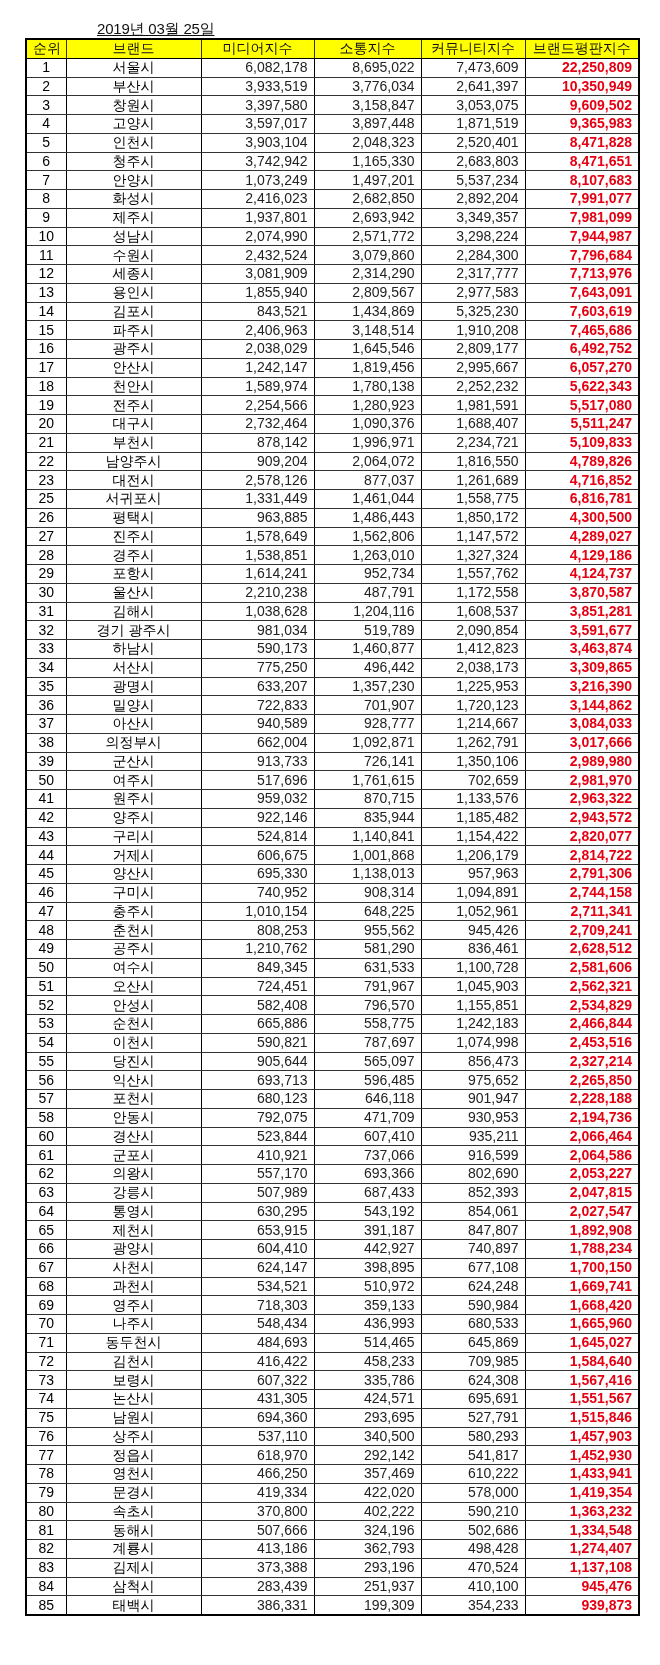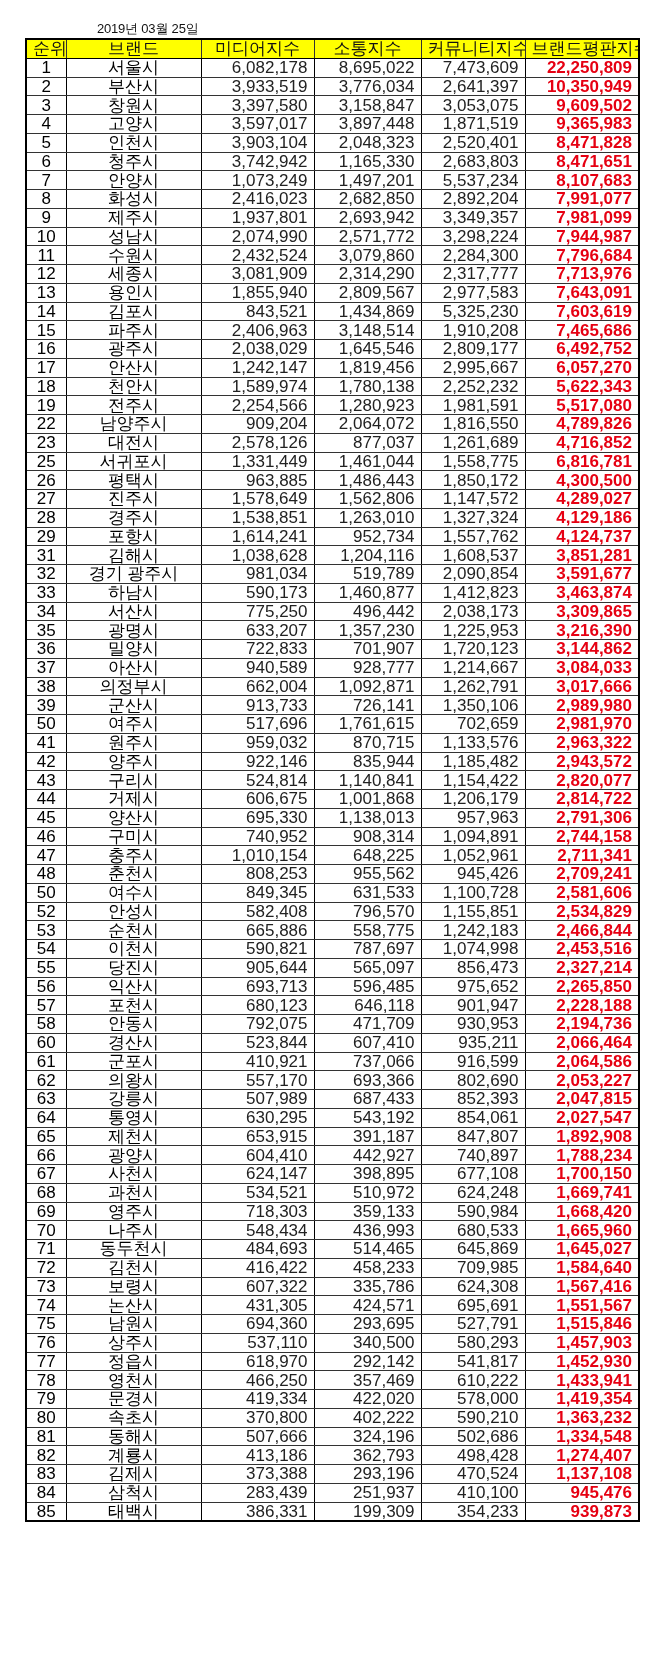--- a/index.html
+++ b/index.html
@@ -1,22 +1,22 @@
 <!DOCTYPE html>
 <html><head>
 <meta charset="utf-8">
 <style>
   html, body { margin: 0; padding: 0; background: #ffffff; }
   body { width: 660px; height: 1665px; position: relative; font-family: "Liberation Sans", "DejaVu Sans", sans-serif; color: #000; }
-  .date { position: absolute; left: 97px; top: 20px; font-size: 13px; color: #111; letter-spacing: -0.2px; }
+  .date { position: absolute; left: 97px; top: 20px; font-size: 15px; color: #111; letter-spacing: -0.2px; text-decoration: underline; }
   table.rank {
     position: absolute; left: 25px; top: 38px;
     border-collapse: collapse; table-layout: fixed; width: 613px;
     border: 2px solid #000;
-    font-size: 17px;
+    font-size: 14px;
   }
   table.rank th, table.rank td {
     border: 1px solid #333;
     height: 17.75px; padding: 0 6px; line-height: 17px;
     white-space: nowrap; overflow: hidden;
   }
   table.rank th {
     background: #ffff00; font-weight: normal; text-align: center; color: #111;
     border-bottom: 1.5px solid #000;
   }
@@ -197,20 +197,36 @@
       </tr>
       <tr class="row">
         <td class="c-rank">19</td>
         <td class="c-brand">전주시</td>
         <td class="num">2,254,566</td>
         <td class="num">1,280,923</td>
         <td class="num">1,981,591</td>
         <td class="score">5,517,080</td>
       </tr>
       <tr class="row">
+        <td class="c-rank">20</td>
+        <td class="c-brand">대구시</td>
+        <td class="num">2,732,464</td>
+        <td class="num">1,090,376</td>
+        <td class="num">1,688,407</td>
+        <td class="score">5,511,247</td>
+      </tr>
+      <tr class="row">
+        <td class="c-rank">21</td>
+        <td class="c-brand">부천시</td>
+        <td class="num">878,142</td>
+        <td class="num">1,996,971</td>
+        <td class="num">2,234,721</td>
+        <td class="score">5,109,833</td>
+      </tr>
+      <tr class="row">
         <td class="c-rank">22</td>
         <td class="c-brand">남양주시</td>
         <td class="num">909,204</td>
         <td class="num">2,064,072</td>
         <td class="num">1,816,550</td>
         <td class="score">4,789,826</td>
       </tr>
       <tr class="row">
         <td class="c-rank">23</td>
         <td class="c-brand">대전시</td>
@@ -253,20 +269,28 @@
       </tr>
       <tr class="row">
         <td class="c-rank">29</td>
         <td class="c-brand">포항시</td>
         <td class="num">1,614,241</td>
         <td class="num">952,734</td>
         <td class="num">1,557,762</td>
         <td class="score">4,124,737</td>
       </tr>
       <tr class="row">
+        <td class="c-rank">30</td>
+        <td class="c-brand">울산시</td>
+        <td class="num">2,210,238</td>
+        <td class="num">487,791</td>
+        <td class="num">1,172,558</td>
+        <td class="score">3,870,587</td>
+      </tr>
+      <tr class="row">
         <td class="c-rank">31</td>
         <td class="c-brand">김해시</td>
         <td class="num">1,038,628</td>
         <td class="num">1,204,116</td>
         <td class="num">1,608,537</td>
         <td class="score">3,851,281</td>
       </tr>
       <tr class="row">
         <td class="c-rank">32</td>
         <td class="c-brand">경기 광주시</td>
@@ -397,28 +421,44 @@
       </tr>
       <tr class="row">
         <td class="c-rank">48</td>
         <td class="c-brand">춘천시</td>
         <td class="num">808,253</td>
         <td class="num">955,562</td>
         <td class="num">945,426</td>
         <td class="score">2,709,241</td>
       </tr>
       <tr class="row">
+        <td class="c-rank">49</td>
+        <td class="c-brand">공주시</td>
+        <td class="num">1,210,762</td>
+        <td class="num">581,290</td>
+        <td class="num">836,461</td>
+        <td class="score">2,628,512</td>
+      </tr>
+      <tr class="row">
         <td class="c-rank">50</td>
         <td class="c-brand">여수시</td>
         <td class="num">849,345</td>
         <td class="num">631,533</td>
         <td class="num">1,100,728</td>
         <td class="score">2,581,606</td>
       </tr>
       <tr class="row">
+        <td class="c-rank">51</td>
+        <td class="c-brand">오산시</td>
+        <td class="num">724,451</td>
+        <td class="num">791,967</td>
+        <td class="num">1,045,903</td>
+        <td class="score">2,562,321</td>
+      </tr>
+      <tr class="row">
         <td class="c-rank">52</td>
         <td class="c-brand">안성시</td>
         <td class="num">582,408</td>
         <td class="num">796,570</td>
         <td class="num">1,155,851</td>
         <td class="score">2,534,829</td>
       </tr>
       <tr class="row">
         <td class="c-rank">53</td>
         <td class="c-brand">순천시</td>

